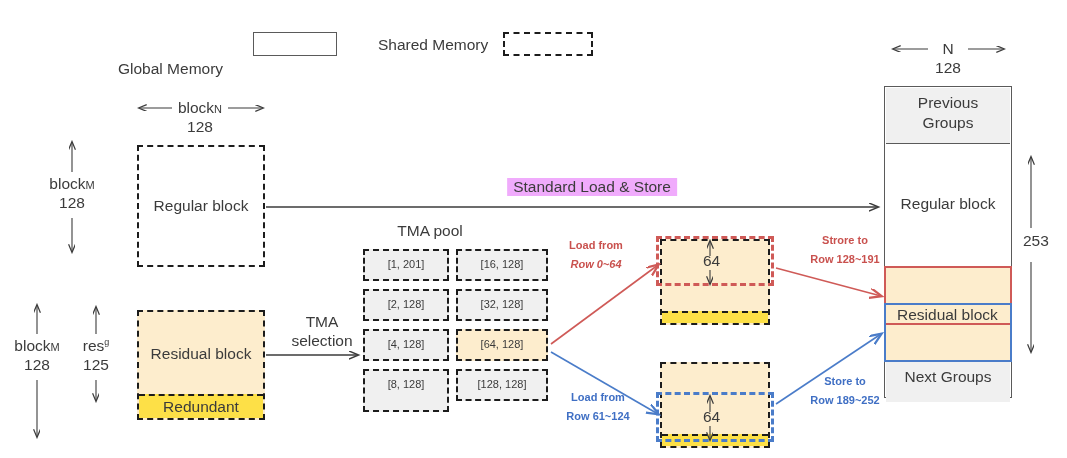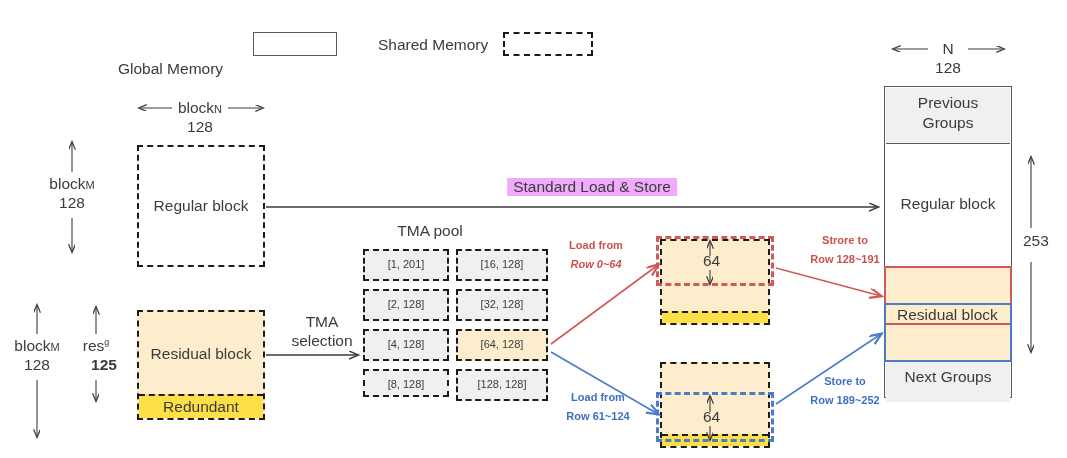--- a/index.html
+++ b/index.html
@@ -50,41 +50,41 @@
   </div>
 
   <div class="txt f15 ctr" style="left:37px;top:337px;">
     <span>block</span><span style="font-size:11px;">M</span>
   </div>
   <div class="txt f15 ctr" style="left:37px;top:356px;">128</div>
 
   <div class="txt f15 ctr" style="left:96px;top:337px;">
     <span>res</span><span class="sup">g</span>
   </div>
-  <div class="txt f15 ctr" style="left:104px;top:356px;font-weight:bold;">125</div>
+  <div class="txt f15 ctr" style="left:96px;top:356px;">125</div>
 
   <div class="box dashed tan" style="left:137px;top:310px;width:128px;height:110px;">
     <div class="boxlabel f15" style="top:33px;">Residual block</div>
     <div class="abs grayline" style="left:0;bottom:0;width:100%;height:24px;border-top:2px dashed #1c1c1c;box-sizing:border-box;">
       <div class="boxlabel f15" style="top:2px;">Redundant</div>
     </div>
   </div>
 
   <div class="txt f15 ctr" style="left:430px;top:222px;">TMA pool</div>
 
   <div class="box dashed gray" style="left:363px;top:249px;width:86px;height:32px;">
     <div class="boxlabel f14" style="top:7px;">[1, 201]</div>
   </div>
   <div class="box dashed gray" style="left:363px;top:289px;width:86px;height:32px;">
     <div class="boxlabel f14" style="top:7px;">[2, 128]</div>
   </div>
   <div class="box dashed gray" style="left:363px;top:329px;width:86px;height:32px;">
     <div class="boxlabel f14" style="top:7px;">[4, 128]</div>
   </div>
-  <div class="box dashed gray" style="left:363px;top:369px;width:86px;height:28px;">
+  <div class="box dashed gray" style="left:363px;top:369px;width:86px;height:43px;">
     <div class="boxlabel f14" style="top:7px;">[8, 128]</div>
   </div>
 
   <div class="box dashed gray" style="left:456px;top:249px;width:92px;height:32px;">
     <div class="boxlabel f14" style="top:7px;">[16, 128]</div>
   </div>
   <div class="box dashed gray" style="left:456px;top:289px;width:92px;height:32px;">
     <div class="boxlabel f14" style="top:7px;">[32, 128]</div>
   </div>
   <div class="box dashed tan" style="left:456px;top:329px;width:92px;height:32px;">

